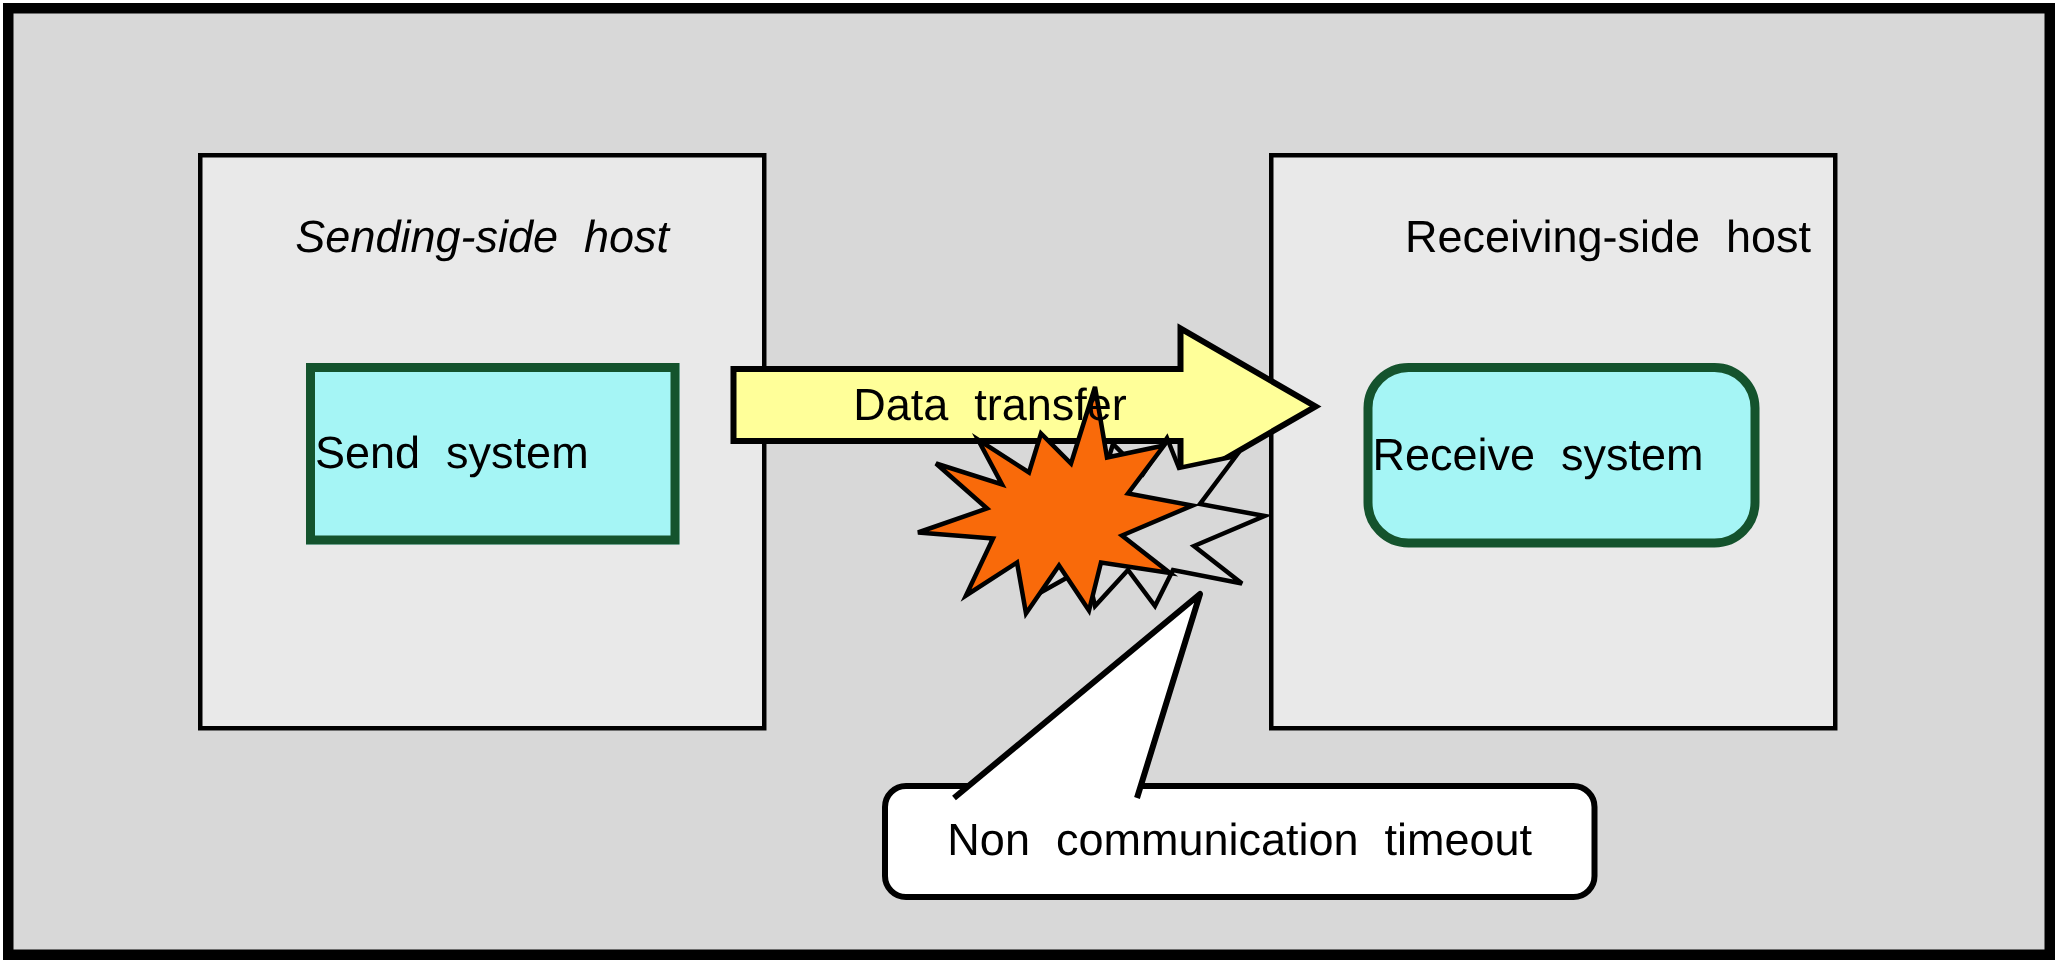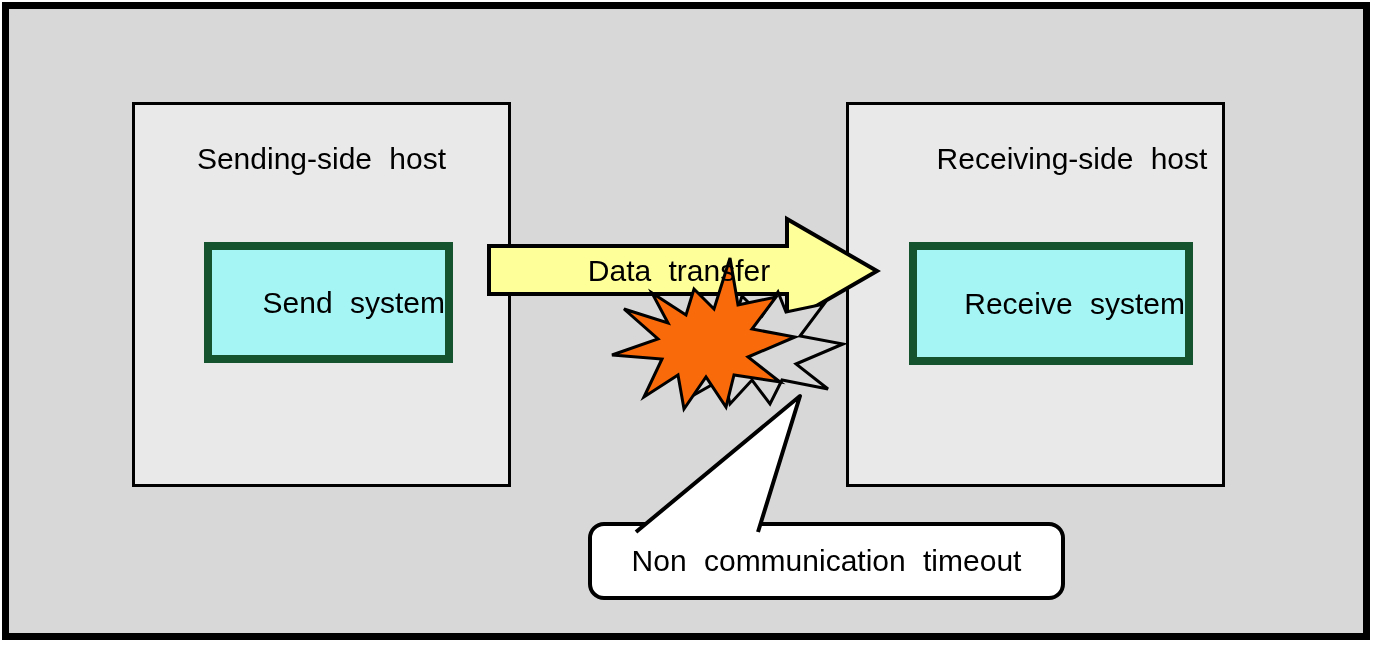--- a/index.html
+++ b/index.html
@@ -37,48 +37,48 @@
   .host-title {
     position: absolute;
     z-index: 2;
     font-size: 30px;
     line-height: 36px;
     color: #000;
     text-align: center;
     word-spacing: 0.3em;
     white-space: nowrap;
   }
-  .host-title.sending   { left: 132px; top: 141px; width: 379px; }
+  .host-title.sending   { left: 132px; top: 141px; width: 379px; font-style: italic; }
   .host-title.receiving { left: 846px; top: 141px; width: 452px; }
   .system {
     position: absolute;
     box-sizing: border-box;
-    border: 8px solid #14532d;
+    border: 6px solid #14532d;
     background: var(--system_fill, #a5f5f5);
     display: flex;
     align-items: center;
-    justify-content: flex-end;
+    justify-content: flex-start;
     font-size: 30px;
     color: #000;
     word-spacing: 0.3em;
     white-space: nowrap;
     z-index: 1;
   }
   .system.send    { left: 204px; top: 242px; width: 249px; height: 121px; }
-  .system.receive { left: 909px; top: 242px; width: 284px; height: 123px; }
+  .system.receive { left: 909px; top: 242px; width: 264px; height: 123px; border-radius: 30px; }
   .overlay {
     position: absolute;
     left: 0; top: 0;
     width: 1376px; height: 646px;
     z-index: 5;
     pointer-events: none;
   }
   .arrow-label {
     position: absolute;
-    left: 559px; top: 254px;
+    left: 540px; top: 254px;
     width: 240px;
     text-align: center;
     font-size: 30px;
     line-height: 34px;
     color: #000;
     word-spacing: 0.3em;
     white-space: nowrap;
     z-index: 6;
   }
   .callout {

